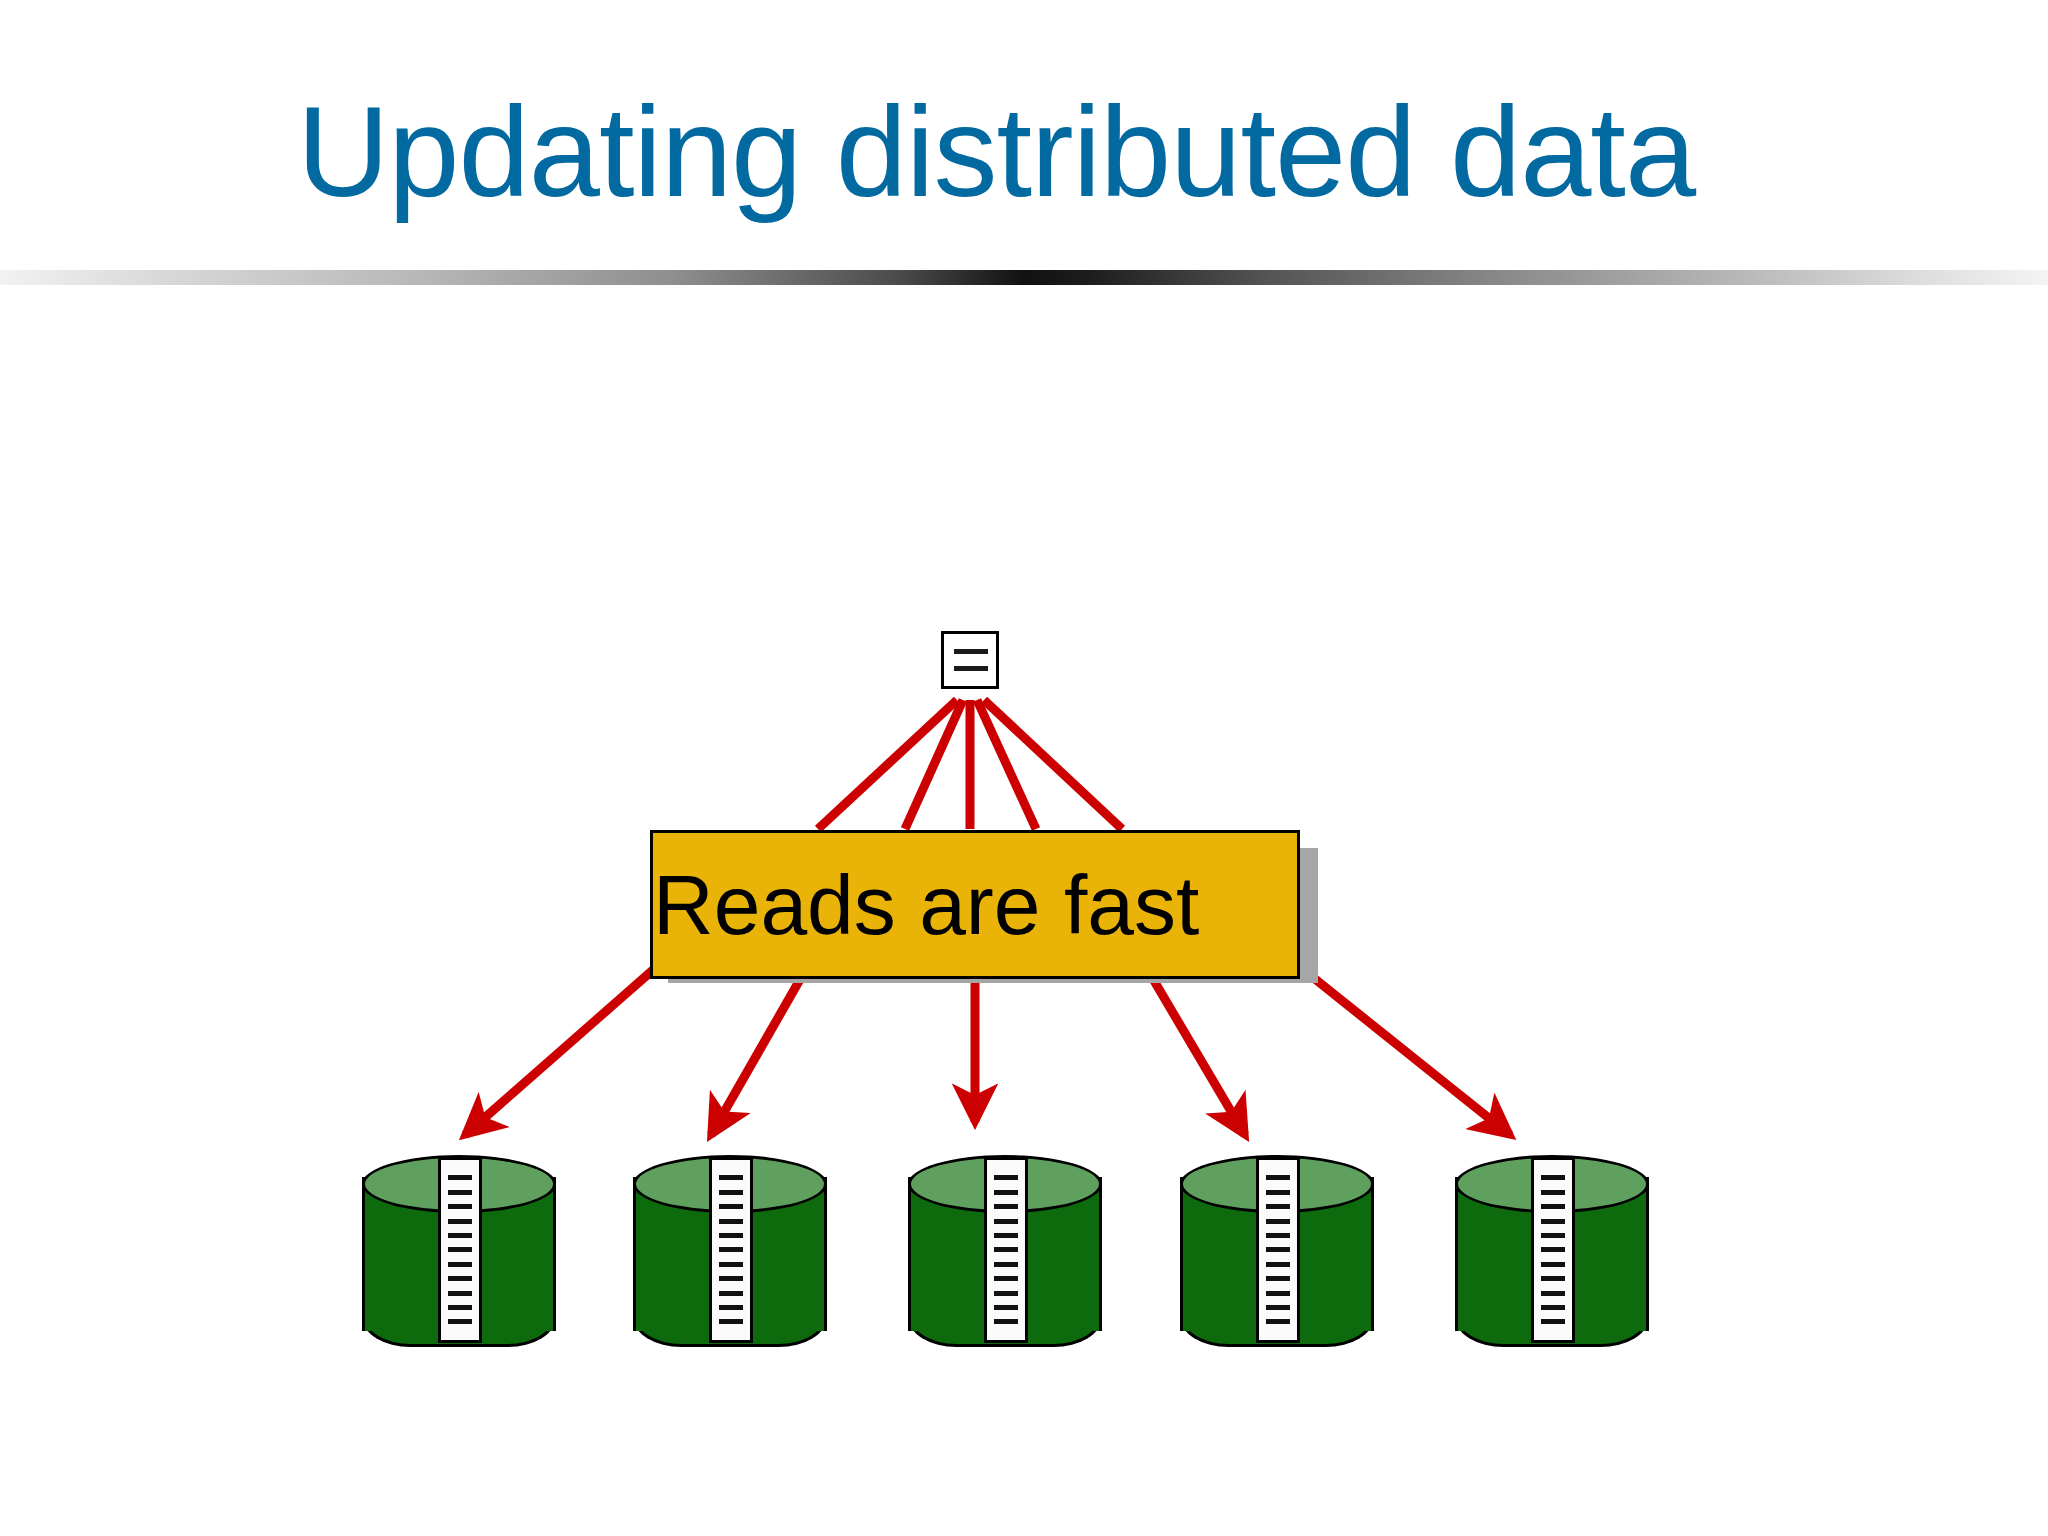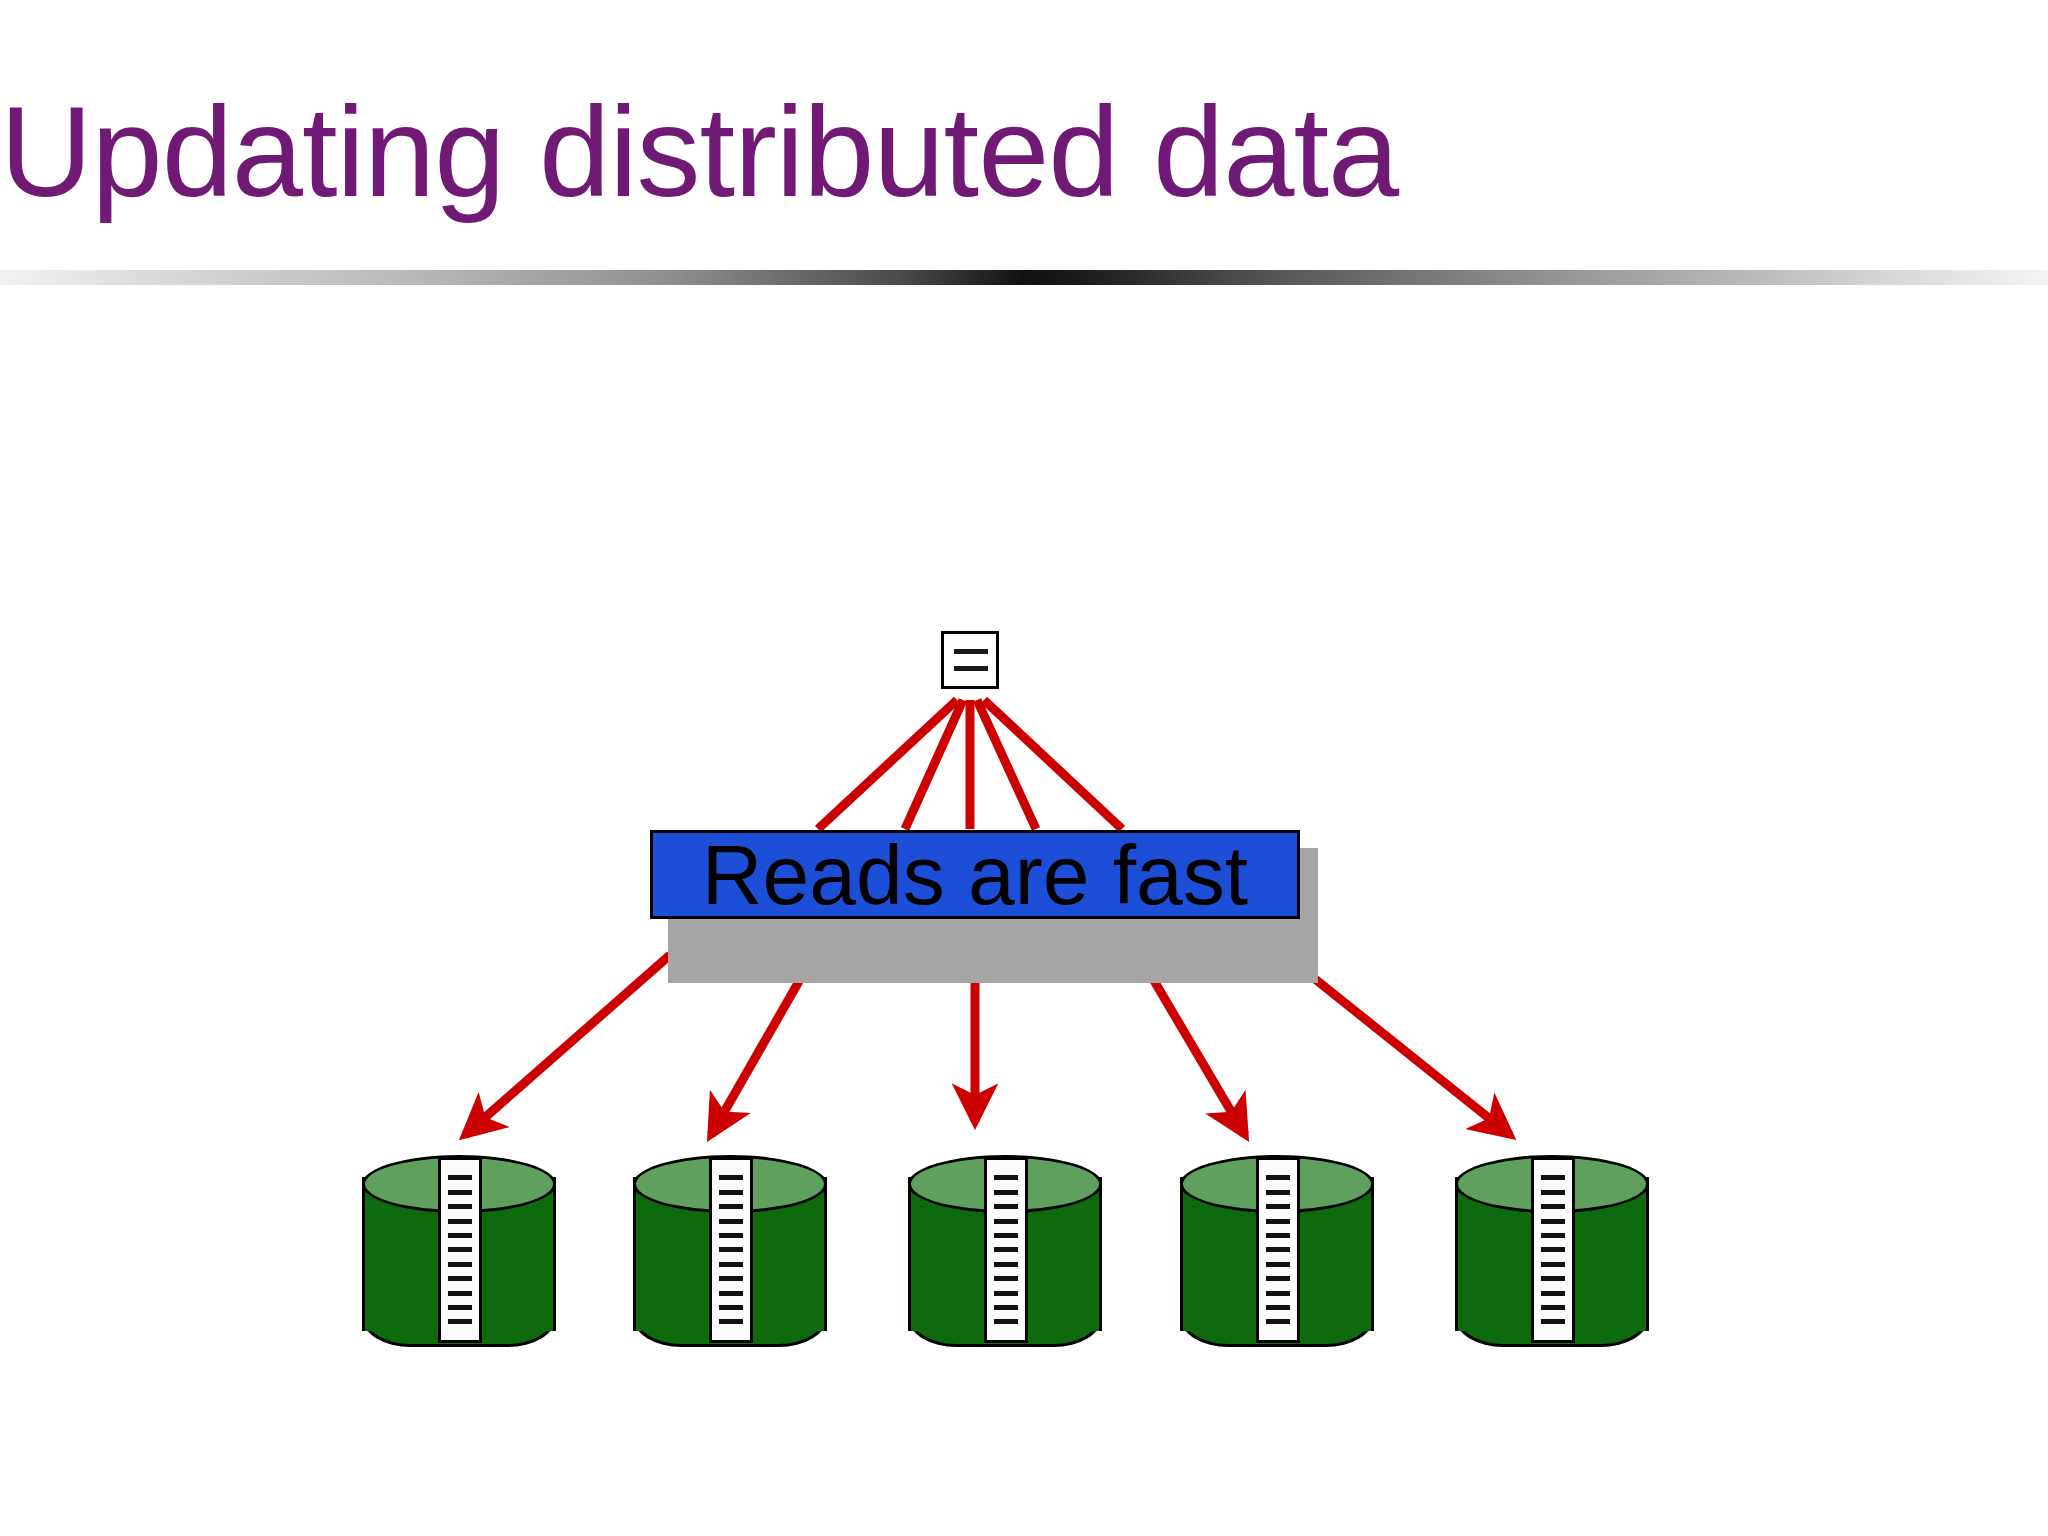--- a/index.html
+++ b/index.html
@@ -18,22 +18,22 @@
     background: #ffffff;
     overflow: hidden;
   }
 
   
   #title {
     position: absolute;
     left: 0;
     top: 88px;
     width: 1992px;
-    text-align: left;
-    color: #701a75;
+    text-align: center;
+    color: #0369a1;
     font-family: "Liberation Sans", sans-serif;
     font-size: 128px;
     font-weight: normal;
     line-height: 1.0;
     letter-spacing: -1px;
     white-space: nowrap;
   }
 
   
   #divider {
@@ -119,27 +119,26 @@
     top: 848px;
     width: 650px;
     height: 135px;
     background: #a6a6a6;
   }
   #callout-box {
     position: absolute;
     left: 650px;
     top: 830px;
     width: 650px;
-    height: 89px;
-    background: #1d4ed8;
+    height: 149px;
+    background: #eab308;
     border: 3px solid #000000;
     box-sizing: border-box;
     display: flex;
     align-items: center;
-    justify-content: center;
   }
   #callout-text {
     color: #000000;
     font-size: 84px;
     font-family: "Liberation Sans", sans-serif;
     white-space: nowrap;
     line-height: 1.0;
   }
 
   

